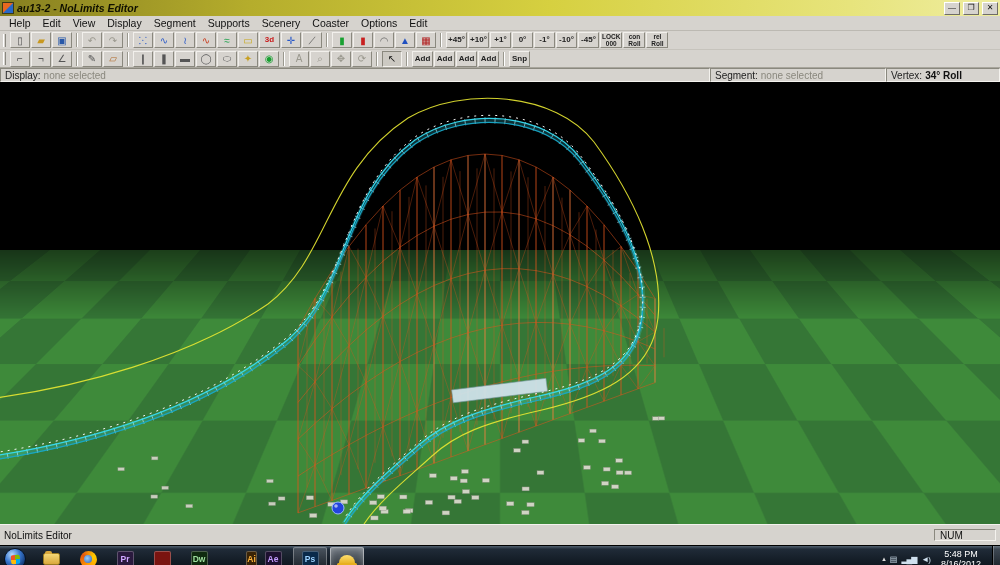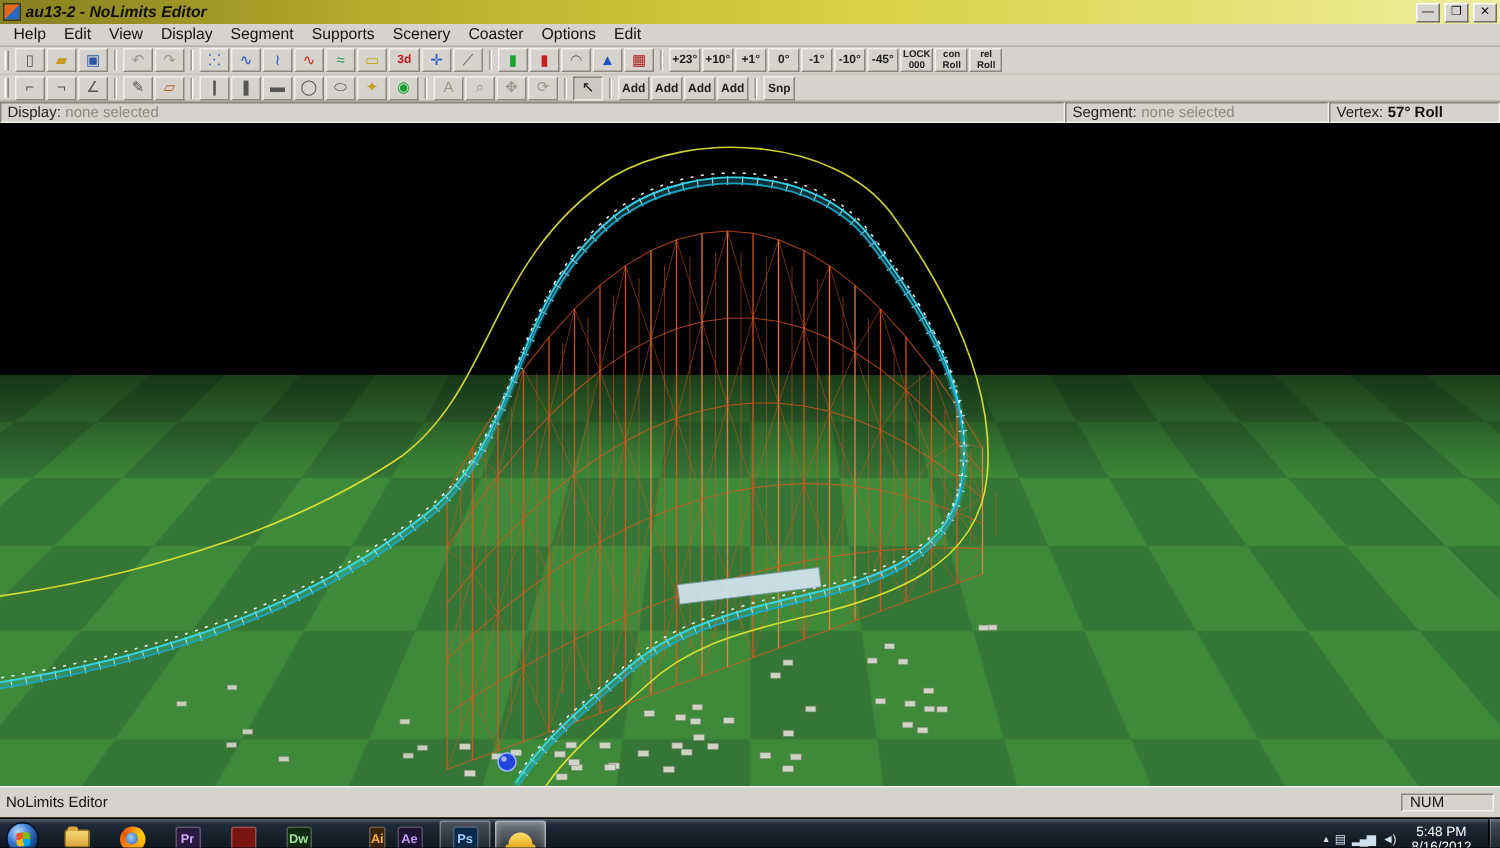--- a/index.html
+++ b/index.html
@@ -128,21 +128,21 @@
       <button class="tb-btn txt" style="color: rgb(200, 24, 24);">3d</button>
       <button class="tb-btn" style="color: rgb(40, 88, 200);">✛</button>
       <button class="tb-btn" style="color: rgb(85, 85, 85);">⟋</button>
       <span class="tb-sep"></span>
       <button class="tb-btn" style="color: rgb(24, 160, 48);">▮</button>
       <button class="tb-btn" style="color: rgb(200, 32, 32);">▮</button>
       <button class="tb-btn" style="color: rgb(102, 102, 102);">◠</button>
       <button class="tb-btn" style="color: rgb(32, 80, 192);">▲</button>
       <button class="tb-btn" style="color: rgb(176, 24, 24);">▦</button>
       <span class="tb-sep"></span>
-      <button class="tb-btn txt" style="color: rgb(34, 34, 34);">+23°</button>
+      <button class="tb-btn txt" style="color: rgb(34, 34, 34);">+45°</button>
       <button class="tb-btn txt" style="color: rgb(34, 34, 34);">+10°</button>
       <button class="tb-btn txt" style="color: rgb(34, 34, 34);">+1°</button>
       <button class="tb-btn txt" style="color: rgb(34, 34, 34);">0°</button>
       <button class="tb-btn txt" style="color: rgb(34, 34, 34);">-1°</button>
       <button class="tb-btn txt" style="color: rgb(34, 34, 34);">-10°</button>
       <button class="tb-btn txt" style="color: rgb(34, 34, 34);">-45°</button>
       <button class="tb-btn two-line">
         <span>LOCK</span>
         <span>000</span>
       </button>
@@ -192,21 +192,21 @@
     <div class="panel" style="flex:1">
       <span class="lbl">Display:</span>
       <span class="val gray">none selected</span>
     </div>
     <div class="panel" style="width:176px">
       <span class="lbl">Segment:</span>
       <span class="val gray">none selected</span>
     </div>
     <div class="panel" style="width:114px">
       <span class="lbl">Vertex:</span>
-      <span class="val">57° Roll</span>
+      <span class="val">34° Roll</span>
     </div>
   </div>
 
   <div class="viewport">
     <div class="ground" style="background: conic-gradient(rgb(62, 138, 58) 0deg, rgb(62, 138, 58) 25%, rgb(53, 118, 54) 0deg, rgb(53, 118, 54) 50%, rgb(62, 138, 58) 0deg, rgb(62, 138, 58) 75%, rgb(53, 118, 54) 0deg) 0% 0% / 100px 100px;"></div>
     <div class="horizon-fade"></div>
     <svg id="scene-svg" viewBox="0 0 1000 442" preserveAspectRatio="none">
         <line x1="307" y1="405.62" x2="307" y2="244.32575847709697" stroke="#e0561e" stroke-width="0.7" opacity="0.5"></line>
         <line x1="324" y1="399.415" x2="324" y2="215.52790005948842" stroke="#e0561e" stroke-width="0.7" opacity="0.5"></line>
         <line x1="341" y1="393.21" x2="341" y2="189.6183224271267" stroke="#e0561e" stroke-width="0.7" opacity="0.5"></line>

